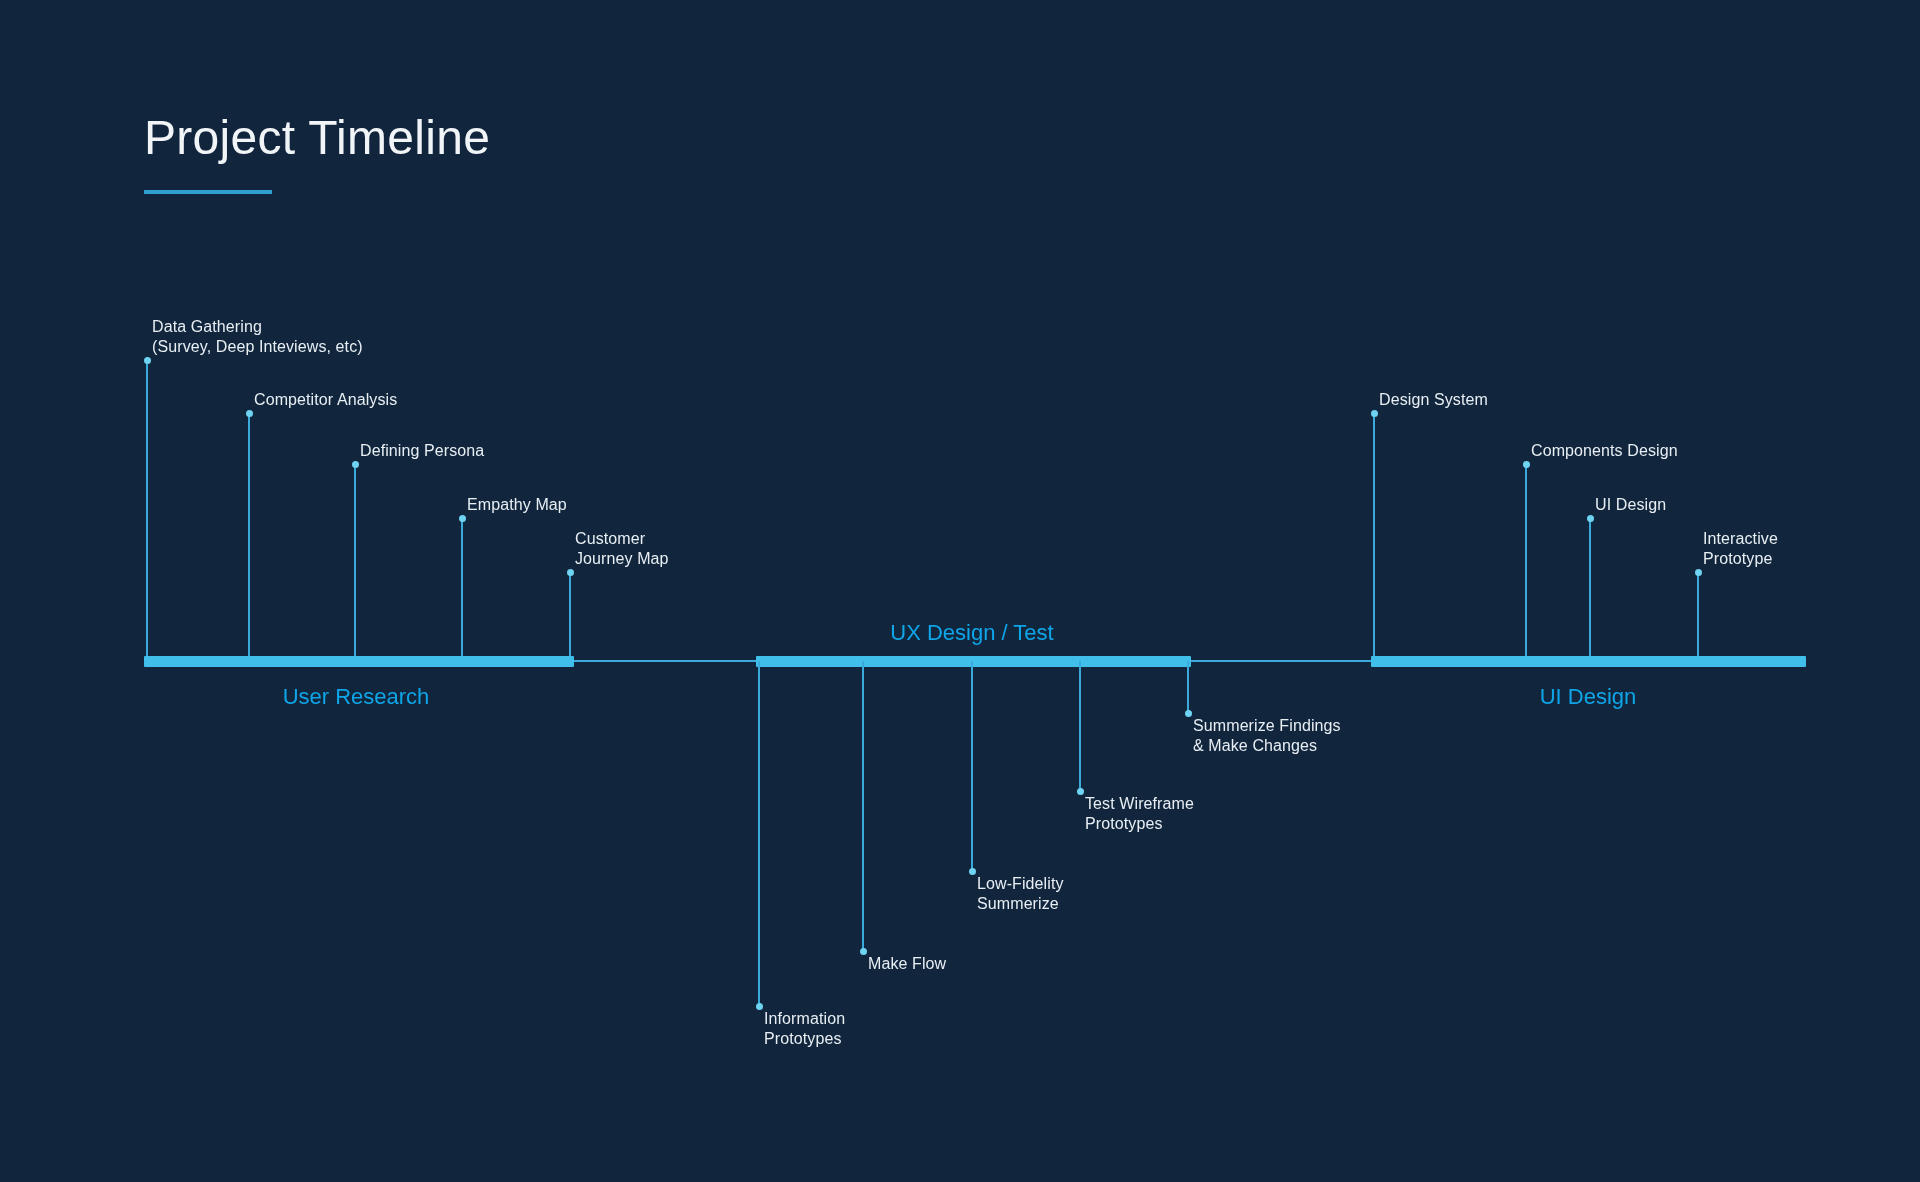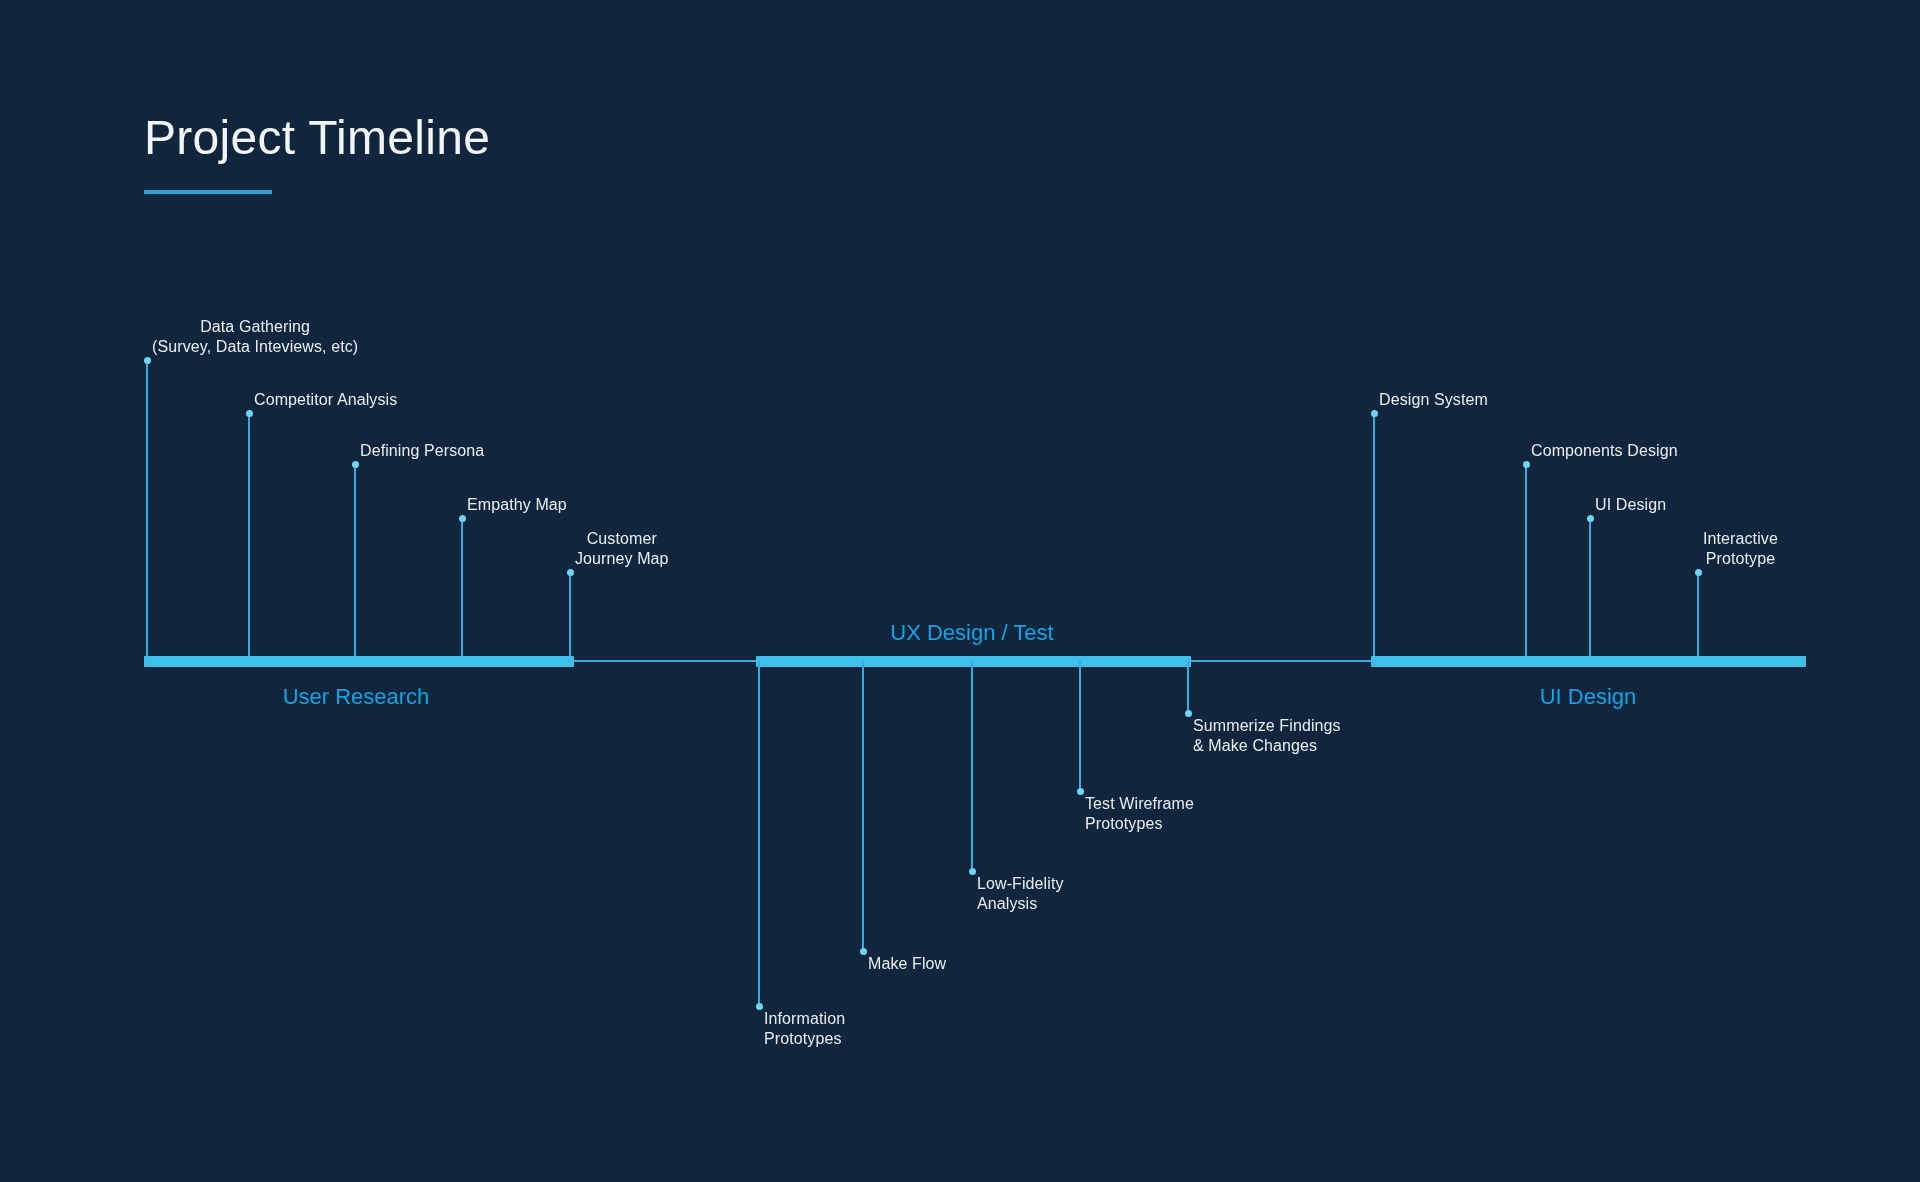--- a/index.html
+++ b/index.html
@@ -91,21 +91,20 @@
     font-size: 16px;
     color: #e8eef4;
     line-height: 20px;
     white-space: nowrap;
     letter-spacing: 0.1px;
   }
   .m-up > .m-label {
     left: 6px;
     bottom: 100%;
     margin-bottom: 3px;
-    text-align: center;
   }
   .m-down > .m-label {
     left: 6px;
     top: 100%;
     margin-top: 3px;
   }
   .m-label .ln { display: block; }
 </style>
 </head>
 <body>
@@ -127,21 +126,21 @@
       <div class="phase-label" style="left: 340px; top: 684px; transform: translateX(-50%);">User Research</div>
       <div class="phase-label" style="left: 956px; top: 620px; transform: translateX(-50%);">UX Design / Test</div>
       <div class="phase-label" style="left: 1572px; top: 684px; transform: translateX(-50%);">UI Design</div>
     </div>
   <div id="milestones-layer">
       <div class="milestone m-up" style="left: 130px; width: 2px; height: 296px; top: 360px;">
         <div class="stem" style="height: 296px;"></div>
         <div class="dot"></div>
         <div class="m-label">
           <span class="ln">Data Gathering</span>
-          <span class="ln">(Survey, Data Inteviews, etc)</span>
+          <span class="ln">(Survey, Deep Inteviews, etc)</span>
         </div>
       </div>
       <div class="milestone m-up" style="left: 232px; width: 2px; height: 243px; top: 413px;">
         <div class="stem" style="height: 243px;"></div>
         <div class="dot"></div>
         <div class="m-label">
           <span class="ln">Competitor Analysis</span>
         </div>
       </div>
       <div class="milestone m-up" style="left: 338px; width: 2px; height: 192px; top: 464px;">
@@ -179,21 +178,21 @@
         <div class="dot"></div>
         <div class="m-label">
           <span class="ln">Make Flow</span>
         </div>
       </div>
       <div class="milestone m-down" style="left: 955px; width: 2px; height: 210px; top: 661px;">
         <div class="stem" style="height: 210px;"></div>
         <div class="dot"></div>
         <div class="m-label">
           <span class="ln">Low-Fidelity</span>
-          <span class="ln">Analysis</span>
+          <span class="ln">Summerize</span>
         </div>
       </div>
       <div class="milestone m-down" style="left: 1063px; width: 2px; height: 130px; top: 661px;">
         <div class="stem" style="height: 130px;"></div>
         <div class="dot"></div>
         <div class="m-label">
           <span class="ln">Test Wireframe</span>
           <span class="ln">Prototypes</span>
         </div>
       </div>

